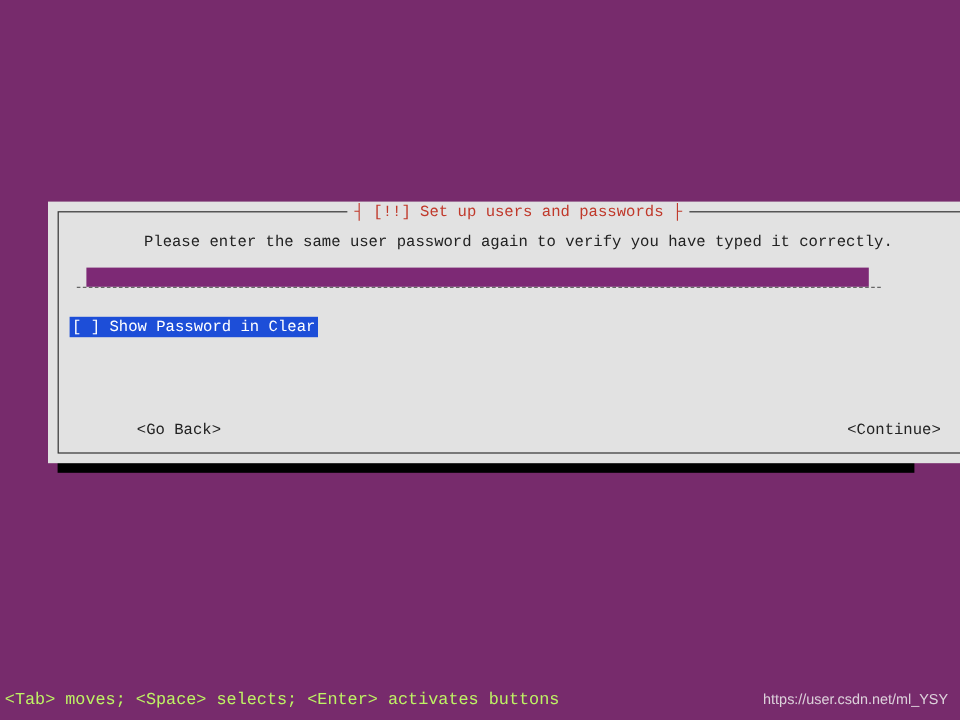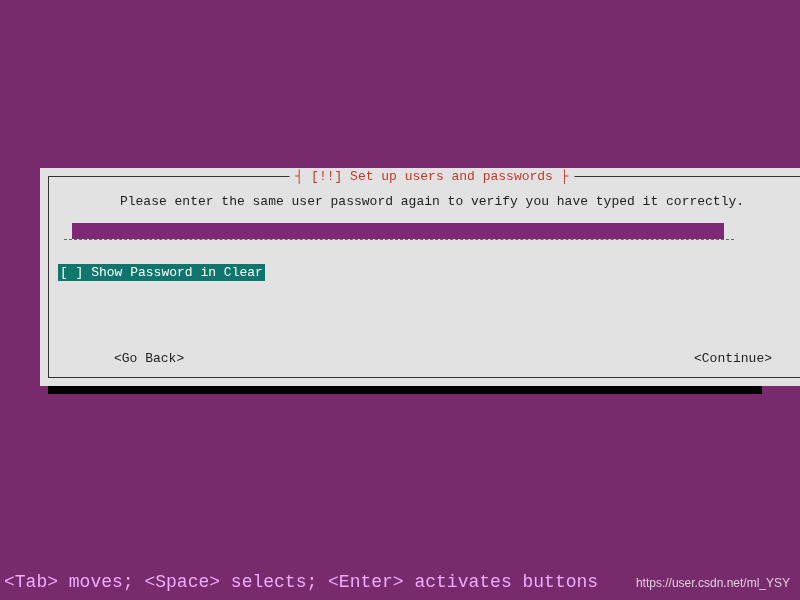--- a/index.html
+++ b/index.html
@@ -76,42 +76,42 @@
       display: block;
       height: 1px;
       width: 670px;
       margin-left: -8px;
       border-bottom: 1px dashed #666;
       margin-top: 0px;
     }
     .checkbox-row {
       margin-top: 18px;
       display: inline-block;
-      background: #0f766e;
+      background: #1d4ed8;
       color: #fff;
       padding: 1px 2px;
       white-space: pre;
     }
     .button-row {
       position: absolute;
       left: 18px;
       right: 18px;
       bottom: 20px;
       display: flex;
       justify-content: space-between;
       color: #222;
     }
     .btn-goback { margin-left: 56px; }
-    .btn-continue { margin-right: 34px; }
+    .btn-continue { margin-right: 22px; }
     .status-bar {
       position: absolute;
       left: 4px;
       bottom: 8px;
-      color: #f0abfc;
-      font-size: 18px;
+      color: #bef264;
+      font-size: 14px;
       white-space: pre;
     }
     .watermark {
       position: absolute;
       right: 10px;
       bottom: 10px;
       color: #eee;
       font-family: Arial, sans-serif;
       font-size: 12px;
       opacity: 0.85;

